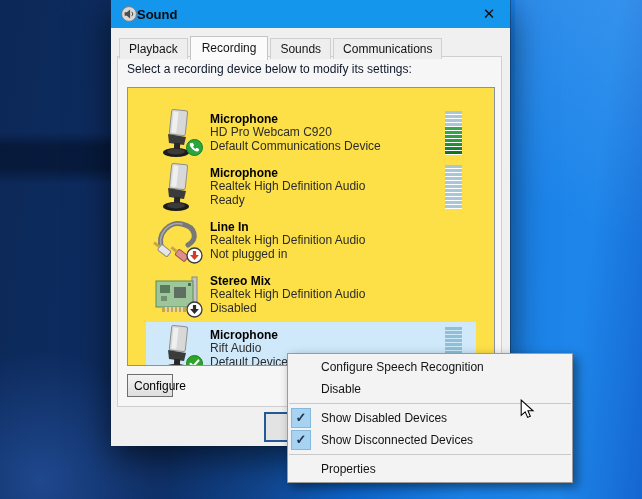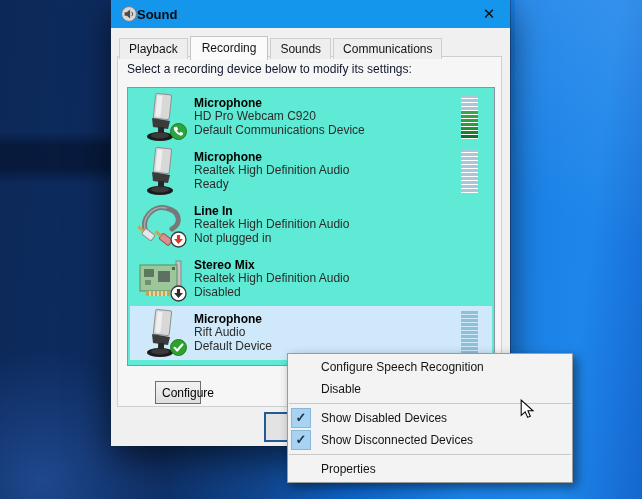--- a/index.html
+++ b/index.html
@@ -21,37 +21,37 @@
     box-shadow:0 12px 34px rgba(0,0,0,.6),0 0 0 1px rgba(20,50,90,.45);
   }
   .titlebar{height:28px;background:var(--titlebar,#1496ec);display:flex;align-items:center;padding:0 8px 0 10px;}
   .titlebar .app-title{font-size:13px;font-weight:bold;color:#0a0a0a;flex:1;}
   .close-btn{width:26px;text-align:center;font-size:15px;color:#0d0d0d;line-height:28px;}
   .tabs{position:absolute;left:8px;top:36px;display:flex;align-items:flex-end;z-index:3;}
   .tab{font-size:12px;color:#141414;background:#eeeeee;border:1px solid #cfcfcf;border-bottom:none;padding:3px 9px;margin-right:2px;}
   .tab.active{background:#fbfbfb;padding:4px 11px 5px;margin-bottom:-1px;border-color:#c4c4c4;}
   .tab-page{position:absolute;left:6px;top:56px;width:385px;height:351px;background:#f6f6f6;border:1px solid #cfcfcf;box-sizing:border-box;}
   .instruction{position:absolute;left:9px;top:5px;font-size:12px;color:#0f172a;}
-  .device-list{position:absolute;left:9px;top:30px;width:368px;height:279px;background:#5eead4;border:1px solid #8a939e;box-sizing:border-box;padding:2px;overflow:hidden;}
+  .device-list{position:absolute;left:9px;top:30px;width:368px;height:279px;background:#fde047;border:1px solid #8a939e;box-sizing:border-box;padding:18px;overflow:hidden;}
   .device-row{height:54px;display:flex;align-items:center;position:relative;}
   .device-row.selected{background:var(--selection,#cfe9fb);}
   .dev-icon{width:52px;height:52px;position:relative;margin-left:6px;flex:0 0 auto;}
   .dev-icon svg.main{position:absolute;inset:0;width:52px;height:52px;}
   .badge{position:absolute;right:1px;bottom:3px;width:17px;height:17px;}
   .badge svg{width:17px;height:17px;display:block;}
   .dev-text{margin-left:6px;flex:1;min-width:0;}
   .dev-name{font-size:12px;font-weight:bold;color:#000;line-height:13.5px;}
   .dev-sub{font-size:12px;color:#2c2c2c;line-height:13.5px;}
   .meter{width:17px;height:44px;margin-right:14px;flex:0 0 auto;}
   .meter.idle{background:repeating-linear-gradient(to bottom,transparent 0px,transparent 3px,#fff 3px,#fff 4px),#a9c7d9;}
   .meter.active{background:repeating-linear-gradient(to bottom,transparent 0px,transparent 3px,#fff 3px,#fff 4px),
     linear-gradient(to bottom,#a9c7d9 0px,#a9c7d9 16px,#3aa94a 16px,#2c9c40 30px,#0c6b1e 44px);}
   .meter.selected{background:repeating-linear-gradient(to bottom,transparent 0px,transparent 3px,var(--selection,#cfe9fb) 3px,var(--selection,#cfe9fb) 4px),#8fc0d6;}
-  .configure-btn{position:absolute;left:9px;top:324px;width:46px;height:23px;font-size:12px;color:#000;
-    background:linear-gradient(#f3f3f3,#dedede);border:1px solid #6e6e6e;font-family:"Liberation Sans",sans-serif;margin-left:28px;}
+  .configure-btn{position:absolute;left:9px;top:317px;width:46px;height:23px;font-size:12px;color:#000;
+    background:linear-gradient(#f3f3f3,#dedede);border:1px solid #6e6e6e;font-family:"Liberation Sans",sans-serif;}
   .ok-btn{position:absolute;left:153px;top:412px;width:78px;height:30px;background:#e3e3e3;border:2px solid #215a94;box-sizing:border-box;}
   .context-menu{position:absolute;left:287px;top:353px;width:286px;background:#f3f3f3;border:1px solid #9b9b9b;
     box-shadow:4px 4px 10px rgba(0,0,0,.45);padding:2px 0;box-sizing:border-box;z-index:10;}
   .menu-item{position:relative;height:22px;line-height:22px;font-size:12px;color:#141414;padding-left:33px;box-sizing:border-box;white-space:nowrap;}
   .menu-item.highlighted{background:var(--menu-highlight,#9ccdf3);border-top:1px solid #4a8fce;border-bottom:1px solid #4a8fce;line-height:20px;}
   .menu-sep{height:1px;background:#c9c9c9;margin:3px 1px;}
   .menu-check{position:absolute;left:3px;top:1px;width:20px;height:20px;background:#a7d2f2;border:1px solid #86b8dd;box-sizing:border-box;
     text-align:center;line-height:18px;font-weight:bold;color:#18344e;font-size:13px;}
   .cursor{position:absolute;left:520px;top:399px;z-index:20;}
 </style>

